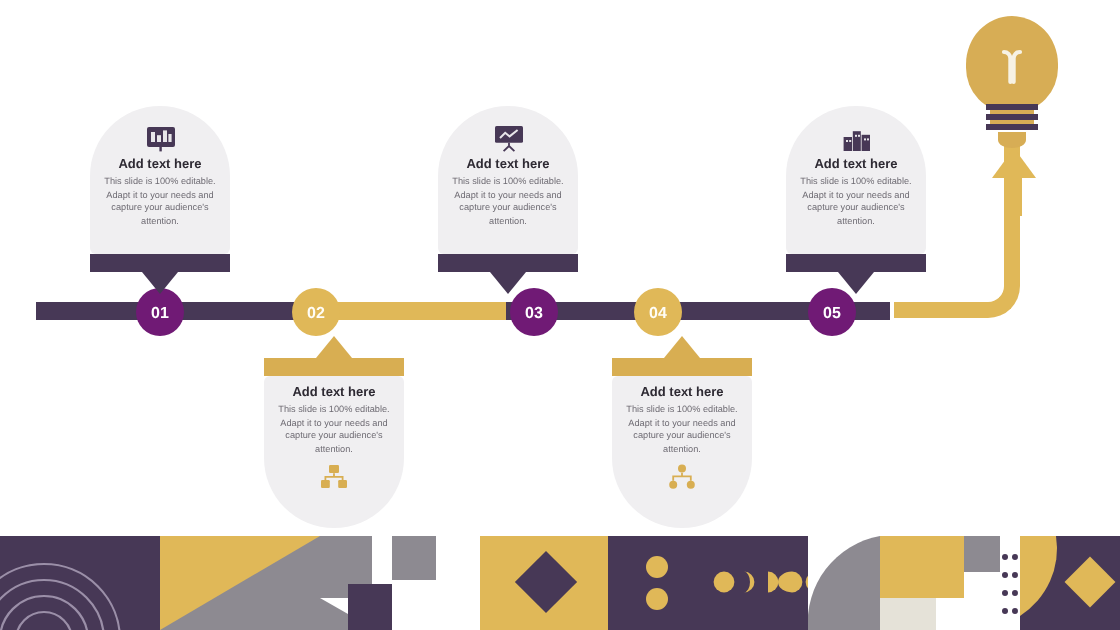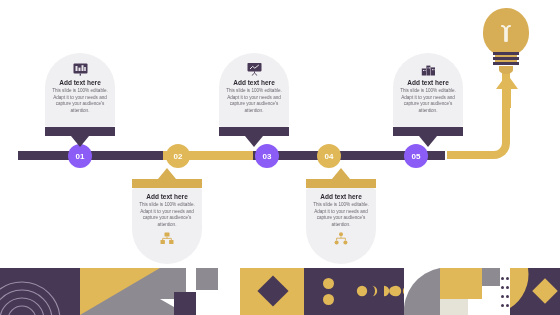--- a/index.html
+++ b/index.html
@@ -22,21 +22,21 @@
   .track{position:absolute;left:18px;top:151px;height:9px;}
   .seg{position:absolute;top:0;height:9px;}
   .seg.dark{background:#473856;}
   .seg.gold{background:#e0b858;}
 
   .node{
     position:absolute;width:24px;height:24px;border-radius:50%;
     display:flex;align-items:center;justify-content:center;
     font-size:8px;font-weight:bold;color:#ffffff;top:144px;
   }
-  .node.dark{background:#8b5cf6;}
+  .node.dark{background:#701a75;}
   .node.gold{background:#e0b858;color:#fffdf6;}
 
   
   .elbow{
     position:absolute;left:447px;top:66px;width:63px;height:93px;
     border-top:0;border-right:8px solid #e0b858;border-bottom:8px solid #e0b858;
     border-bottom-right-radius:16px;
     box-sizing:border-box;
   }
   .elbow-tail{position:absolute;left:447px;top:151px;width:12px;height:8px;background:#e0b858;}
@@ -130,21 +130,21 @@
     </div>
     <div class="bulb-band" style="top:44px;"></div>
     <div class="bulb-band" style="top:49px;"></div>
     <div class="bulb-band" style="top:54px;"></div>
     <div class="bulb-tip"></div>
   </div>
 
   <div class="node dark" style="left:68px;">
     <span>01</span>
   </div>
-  <div class="node gold" style="left:166px;">
+  <div class="node gold" style="left:146px;">
     <span>02</span>
   </div>
   <div class="node dark" style="left:255px;align-items:center;">
     <span>03</span>
   </div>
   <div class="node gold" style="left:317px;">
     <span>04</span>
   </div>
   <div class="node dark" style="left:404px;">
     <span>05</span>

